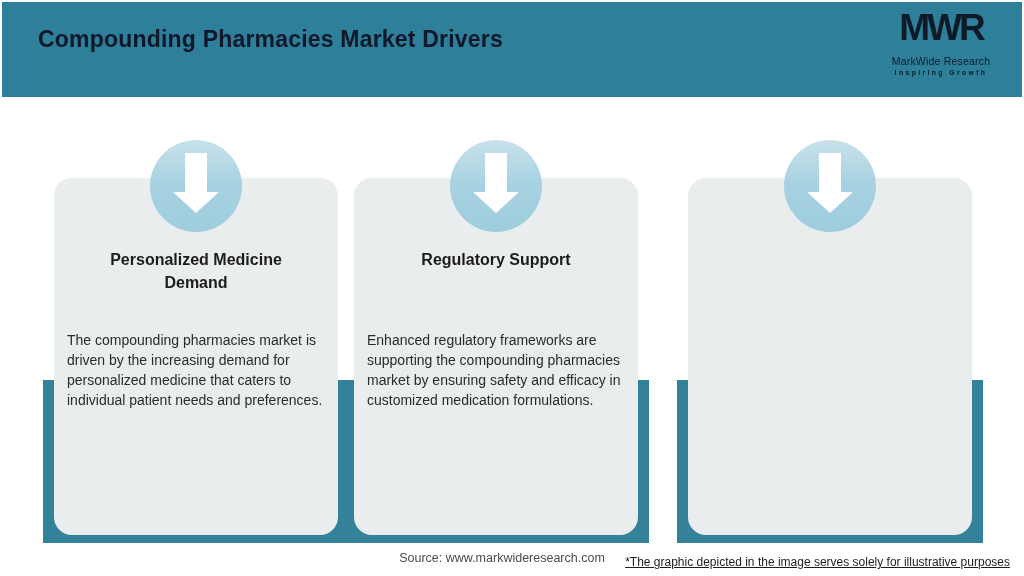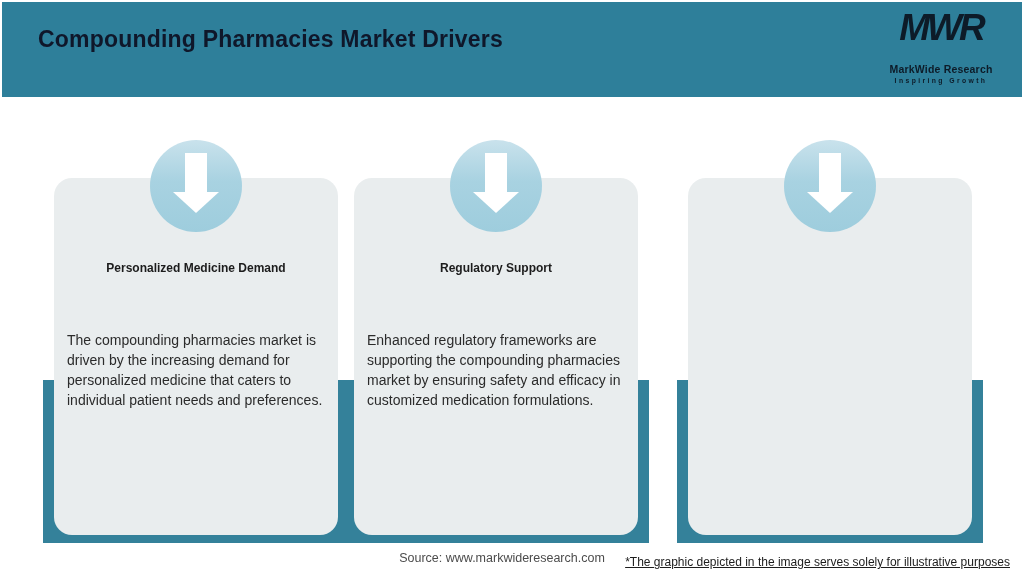--- a/index.html
+++ b/index.html
@@ -14,24 +14,24 @@
   }
   .page-title {
     position:absolute; left:36px; top:24px; margin:0;
     font-size:23px; font-weight:bold; color:#0f172a; letter-spacing:0.2px;
   }
   .logo {
     position:absolute; right:16px; top:7px; width:130px; text-align:center;
     color:#0d1b28; line-height:1;
   }
   .logo-mark {
-    font-size:37px; font-weight:800; font-style:italic;
+    font-size:37px; font-weight:800; 
     letter-spacing:-3px; line-height:1;
   }
-  .logo-name  { font-size:10.5px; font-weight:bold; margin-top:18px; letter-spacing:0.2px; }
+  .logo-name  { font-size:10.5px; font-weight:normal; margin-top:10px; letter-spacing:0.2px; }
   .logo-tagline { font-size:6.8px; font-weight:bold; letter-spacing:2.4px; margin-top:3px; }
 
   
   .card { position:absolute; top:178px; width:284px; height:357px; }
   .card-1 { left:54px; }
   .card-2 { left:354px; }
   .card-3 { left:688px; }
   .card-back {
     position:absolute; left:-11px; right:-11px; top:202px; height:163px;
     background:#34819a;
@@ -40,22 +40,22 @@
     position:absolute; left:0; top:0; right:0; bottom:0;
     background:#e9edee; border-radius:18px;
   }
   .icon-circle {
     position:absolute; top:-38px; left:50%; margin-left:-46px;
     width:92px; height:92px; border-radius:50%;
     background:linear-gradient(180deg,#c9e2ec 0%, #a8d2e1 45%, #9ecddd 100%);
   }
   .icon-circle svg { position:absolute; left:0; top:0; }
   .card-title {
-    position:absolute; top:70px; left:0; right:0; margin:12px auto; width:238px;
-    text-align:center; font-size:12px; font-weight:bold; color:#1c1c1c;
+    position:absolute; top:70px; left:0; right:0; margin:0 auto; width:238px;
+    text-align:center; font-size:16px; font-weight:bold; color:#1c1c1c;
     line-height:1.45;
   }
   .card-body {
     position:absolute; top:152px; left:13px; right:13px; margin:0;
     font-size:14px; line-height:1.44; color:#2b2b2b; text-align:left;
   }
 
   
   .footer-source {
     position:absolute; left:0; right:20px; top:551px; text-align:center;

